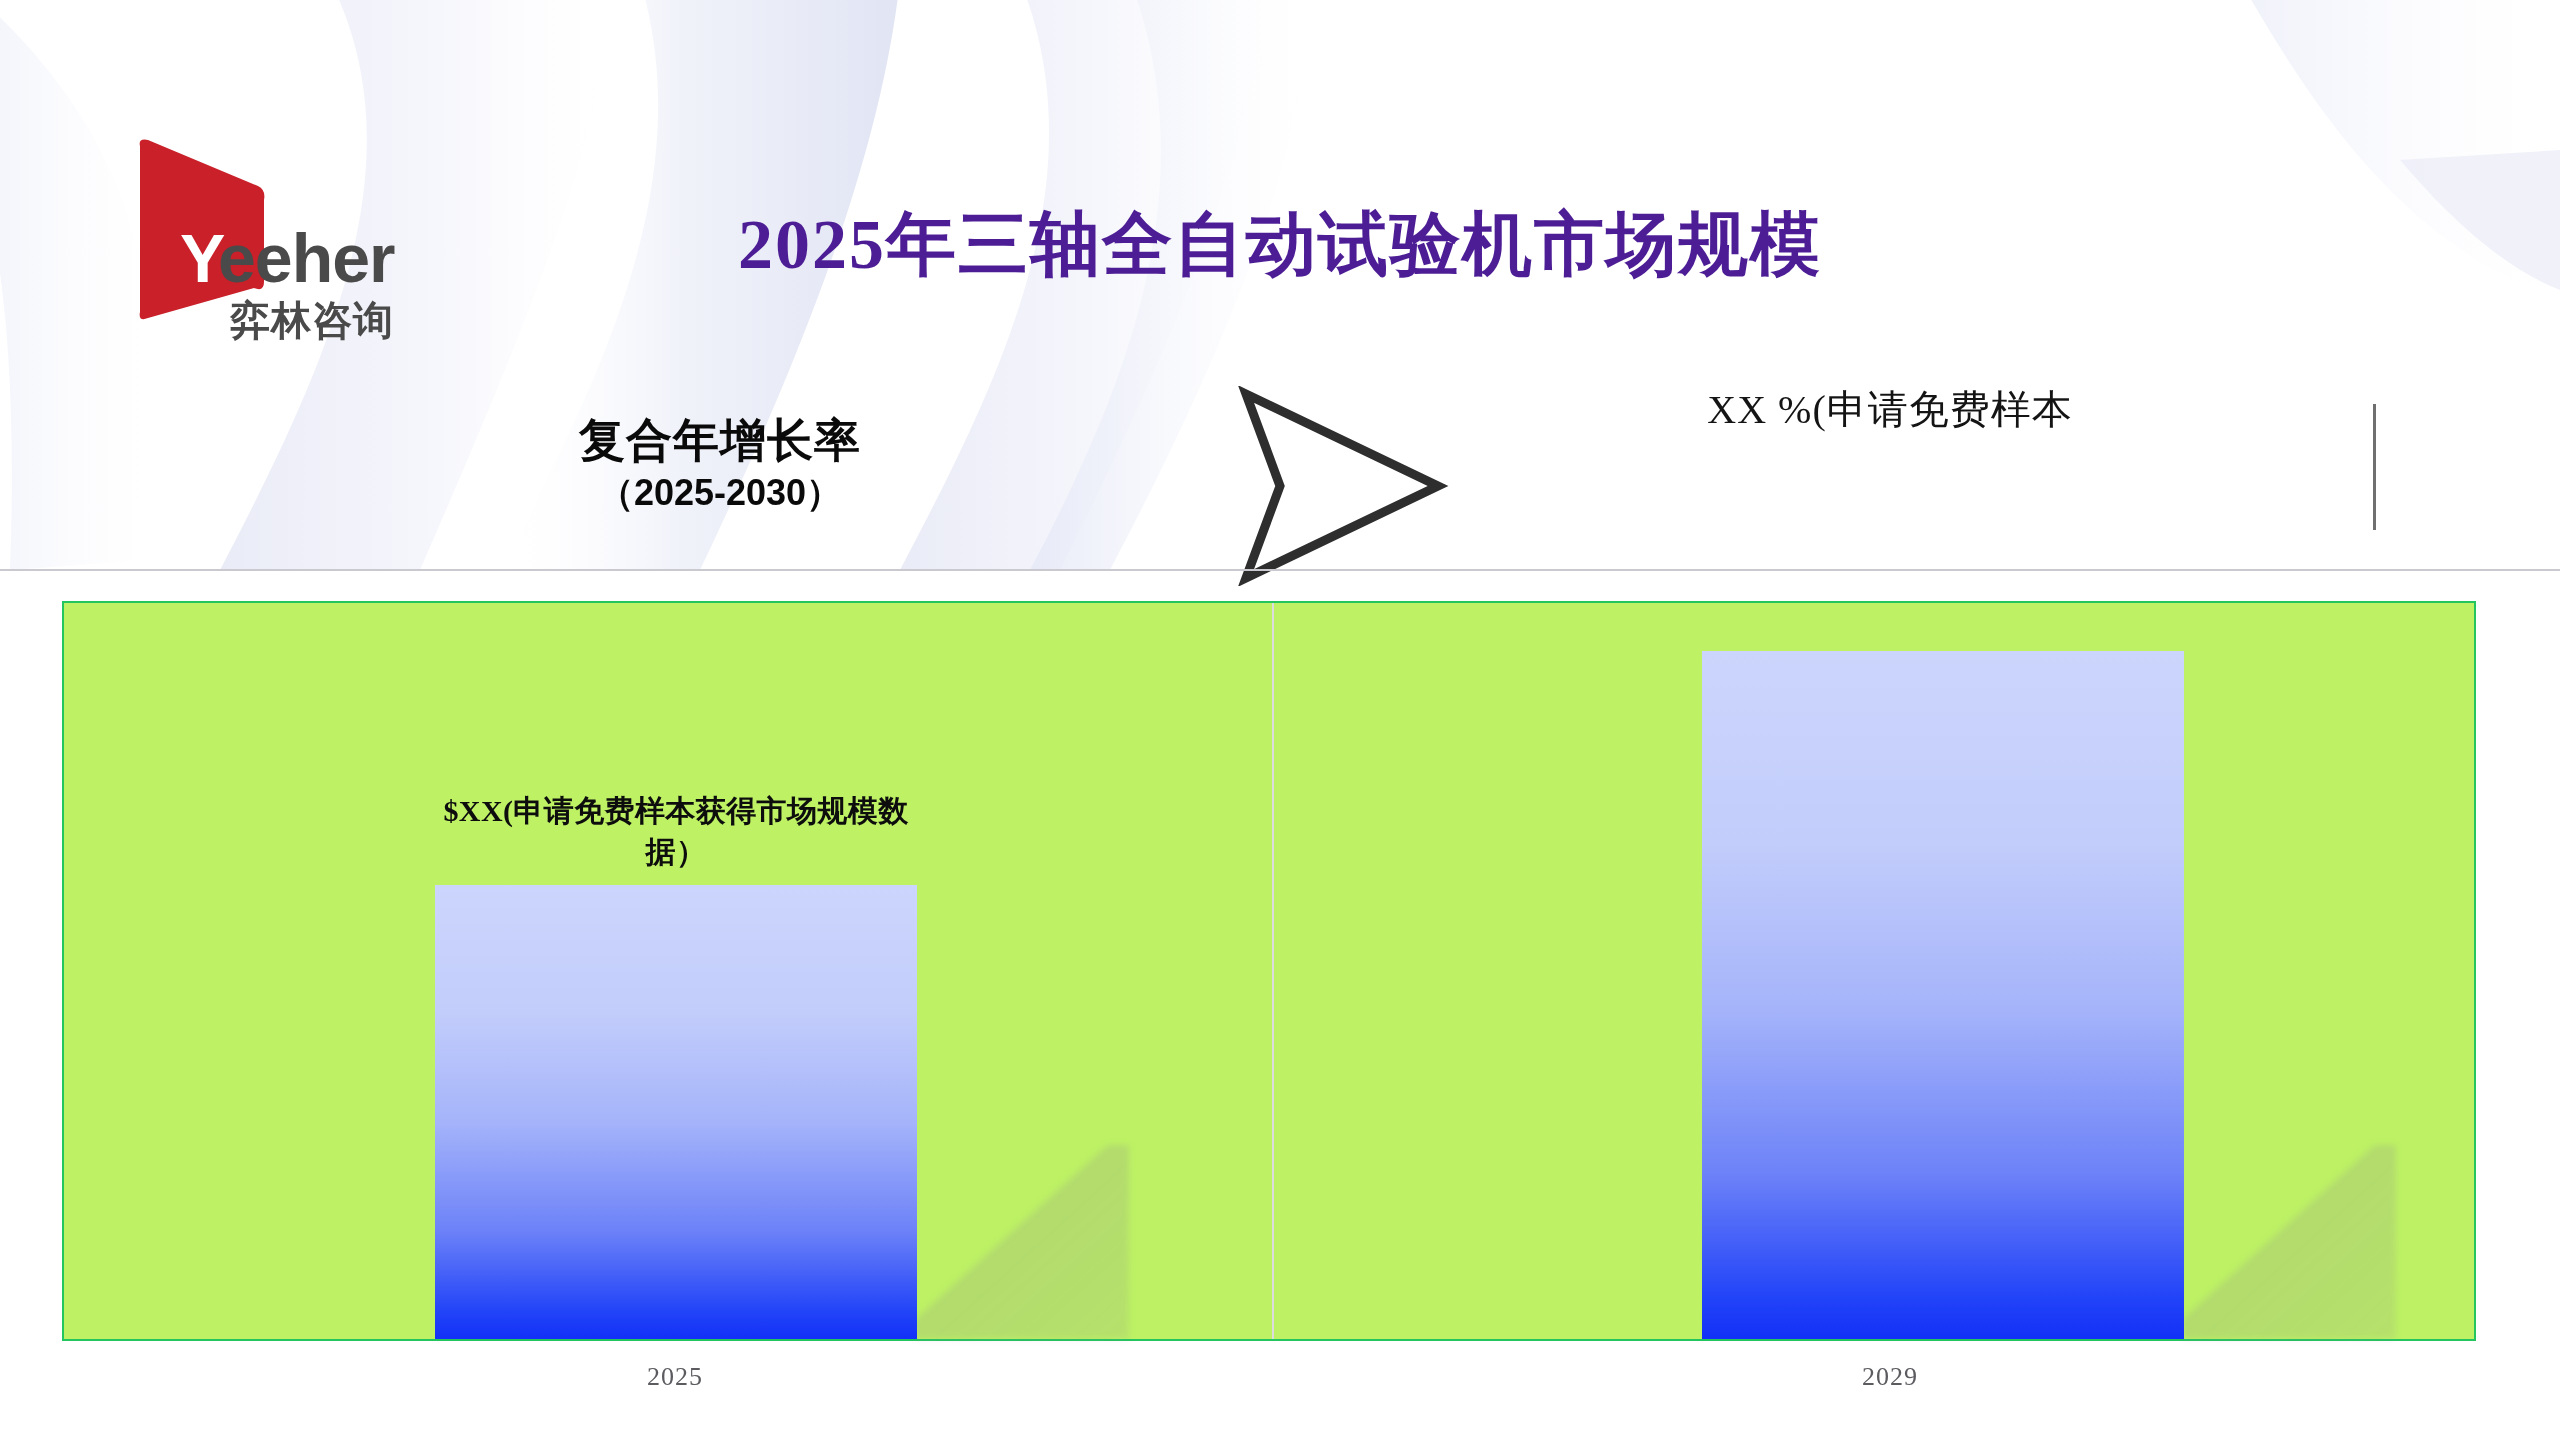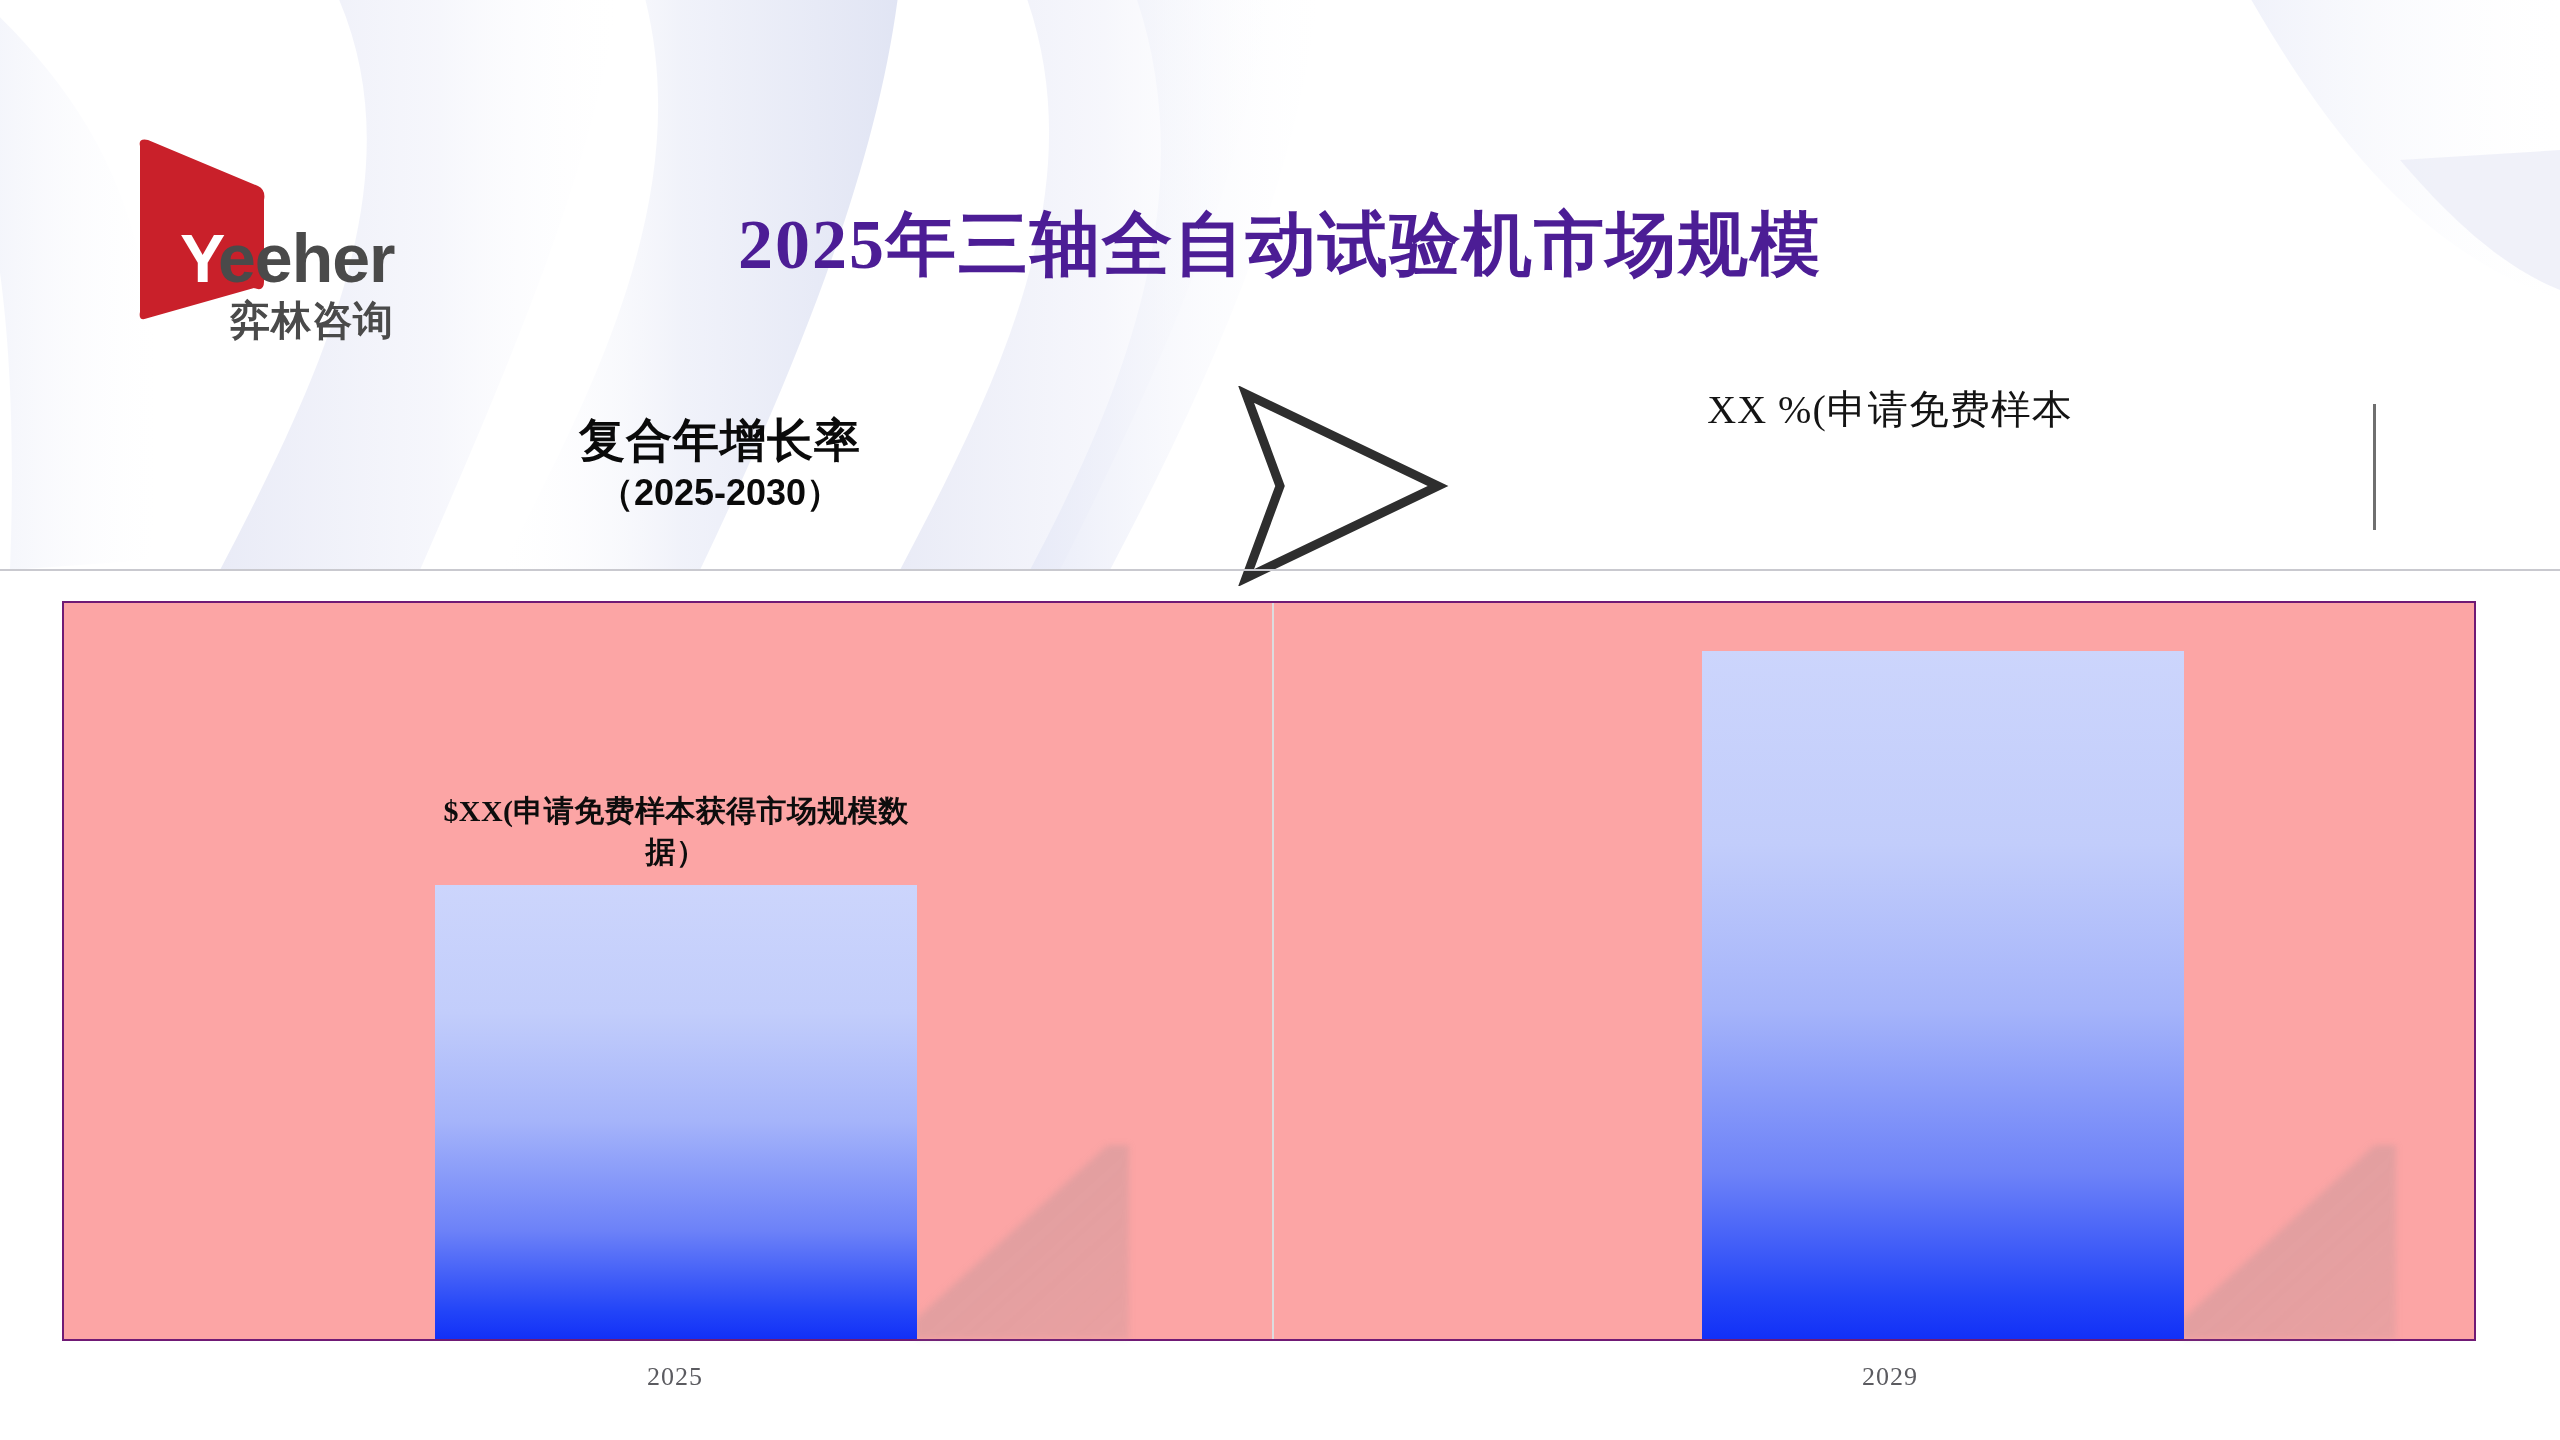--- a/index.html
+++ b/index.html
@@ -75,22 +75,22 @@
   #header-rule {
     position: absolute; left: 0; top: 569px;
     width: 2560px; height: 2px;
     background: #c9c9cf;
   }
 
   
   #chart-panel {
     position: absolute; left: 62px; top: 601px;
     width: 2414px; height: 740px;
-    border: 2px solid #701a75;
-    background: #fca5a5;
+    border: 2px solid #22c55e;
+    background: #bef264;
     box-sizing: border-box;
   }
   #panel-divider {
     position: absolute; left: 1208px; top: 0;
     width: 2px; height: 736px;
     background: #dcdcdf;
   }
 
   
   .bar-cell { position: absolute; top: 0; height: 736px; }

